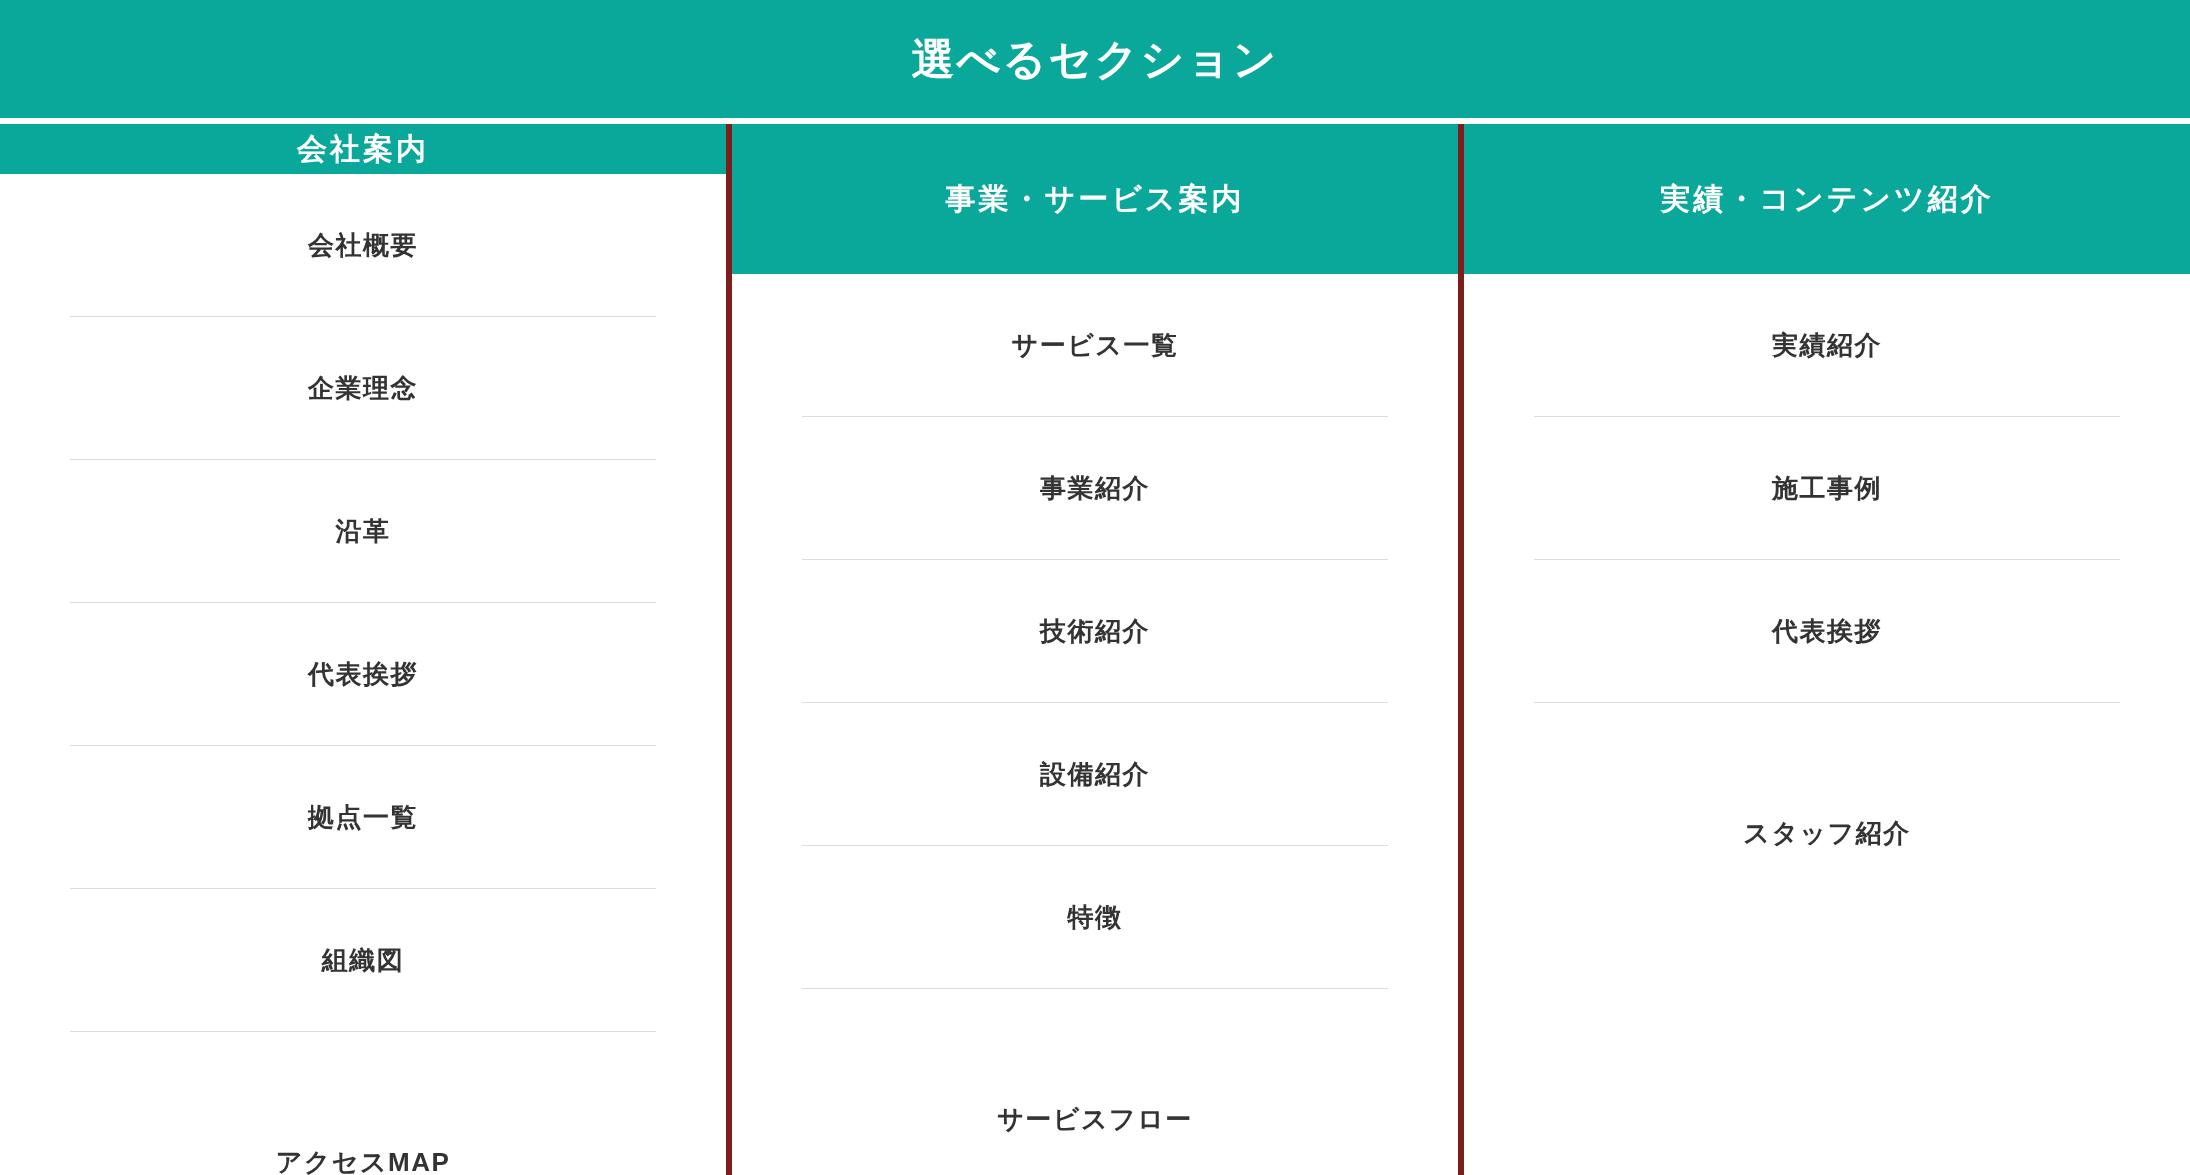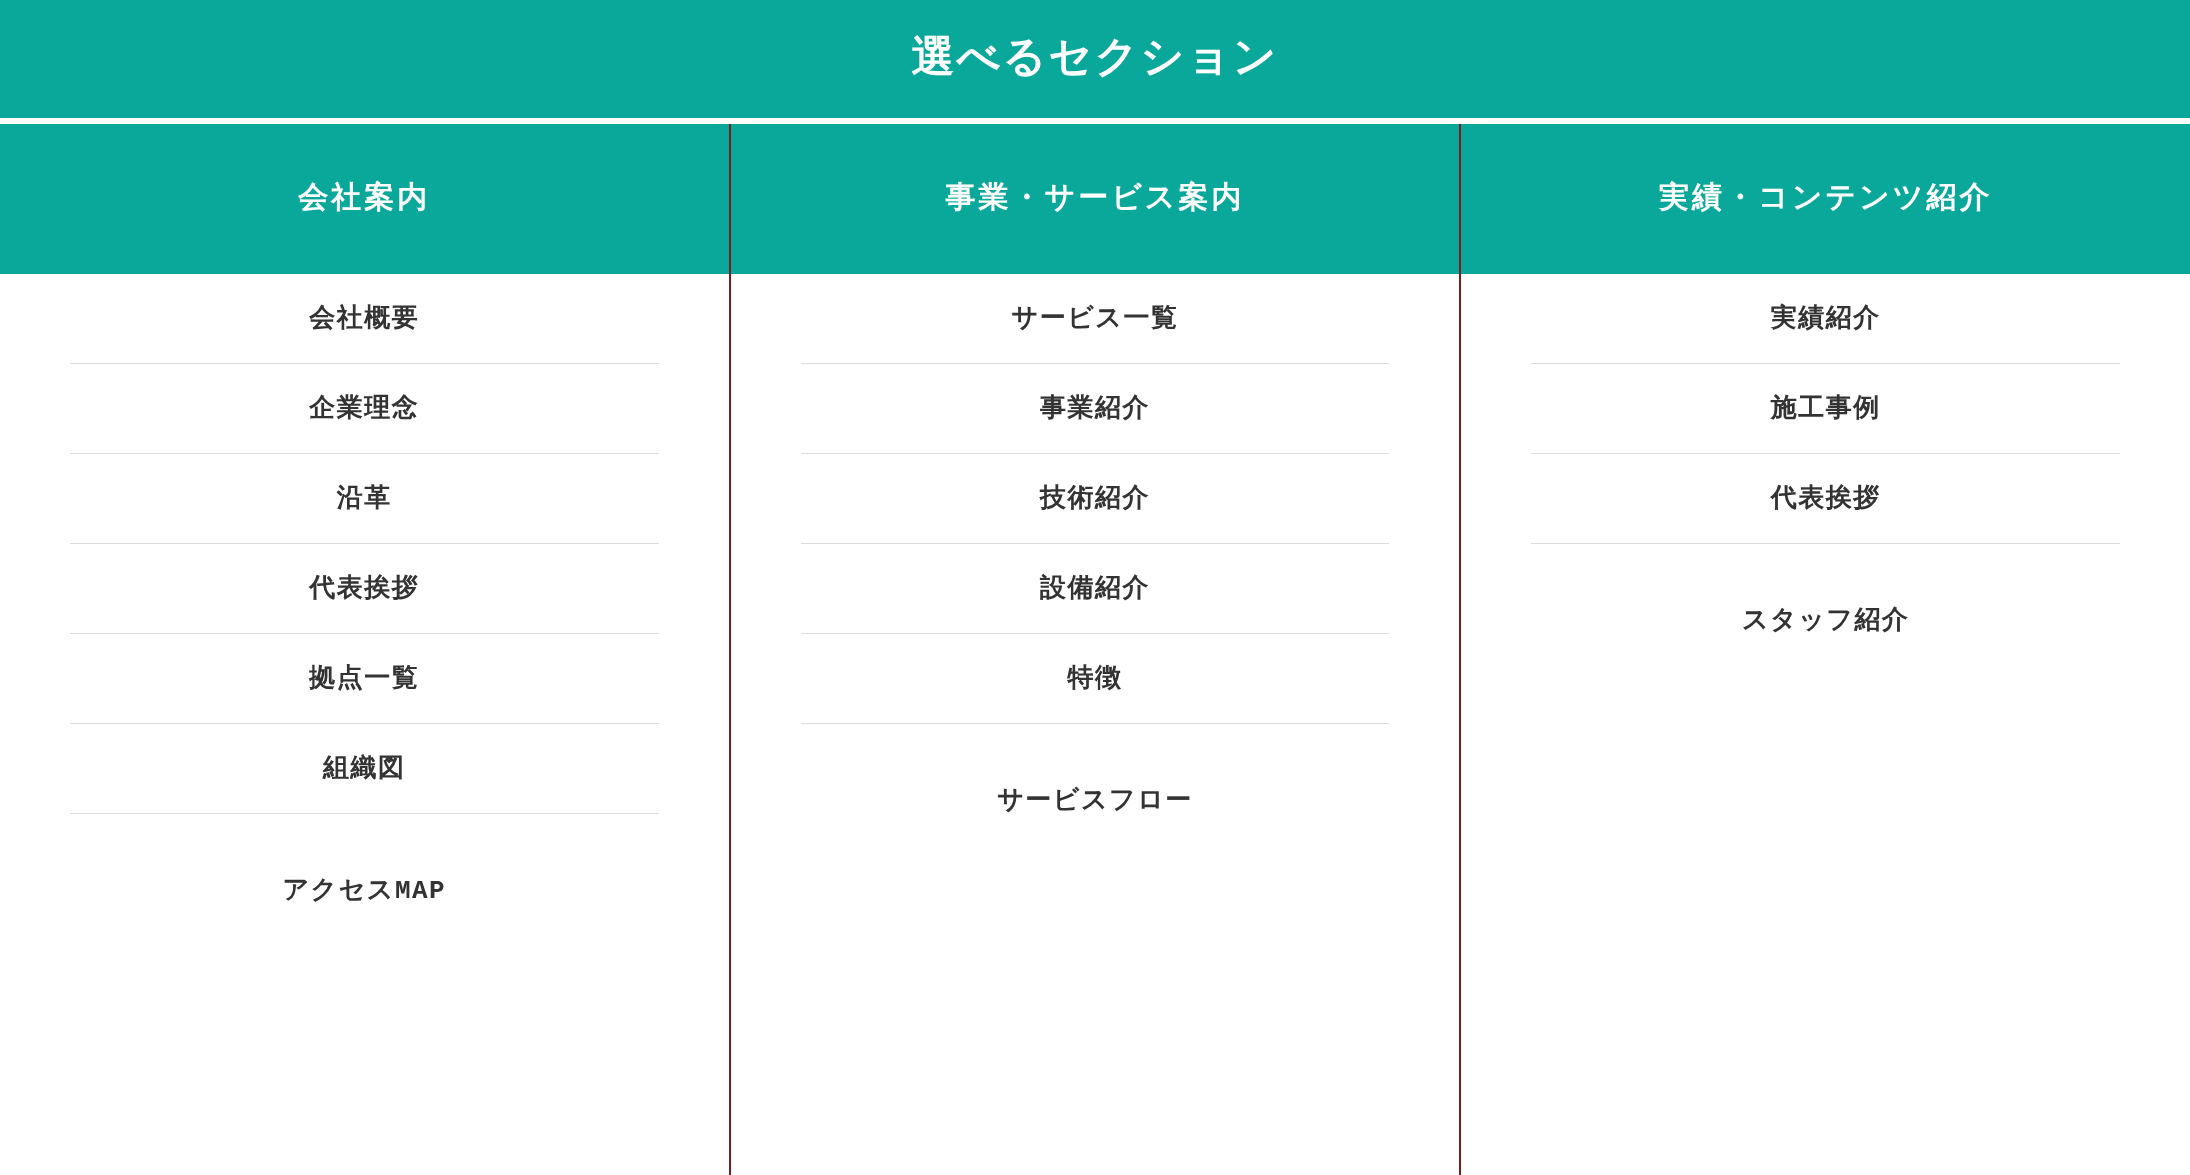--- a/index.html
+++ b/index.html
@@ -13,21 +13,20 @@
     font-family: "Liberation Sans", "DejaVu Sans", sans-serif;
     overflow: hidden;
   }
 
   .page {
     width: 2190px;
     height: 1175px;
     position: relative;
     background: #ffffff;
     box-sizing: border-box;
-    font-family: Liberation Mono, monospace;
   }
 
   
   .title-bar {
     width: 100%;
     height: 118px;
     background: #0aa89a;
     display: flex;
     align-items: center;
     justify-content: center;
@@ -59,21 +58,21 @@
   .column {
     flex: 1 1 0;
     display: flex;
     flex-direction: column;
     box-sizing: border-box;
     position: relative;
     background: #ffffff;
   }
   
   .column + .column {
-    border-left: 2px solid #7f1d1d;
+    border-left: 6px solid #7f1d1d;
   }
 
   .col-head {
     height: 150px;
     background: #0aa89a;
     display: flex;
     align-items: center;
     justify-content: center;
     box-sizing: border-box;
   }
@@ -87,21 +86,21 @@
   }
 
   .col-body {
     flex: 1 1 auto;
     background: #ffffff;
     padding: 0 70px;
     box-sizing: border-box;
   }
 
   .item {
-    height: 90px;
+    height: 143px;
     display: flex;
     align-items: center;
     justify-content: center;
     box-sizing: border-box;
     border-bottom: 1px solid #dcdcdc;
   }
   .item-text {
     color: #333333;
     font-size: 26px;
     font-weight: bold;

